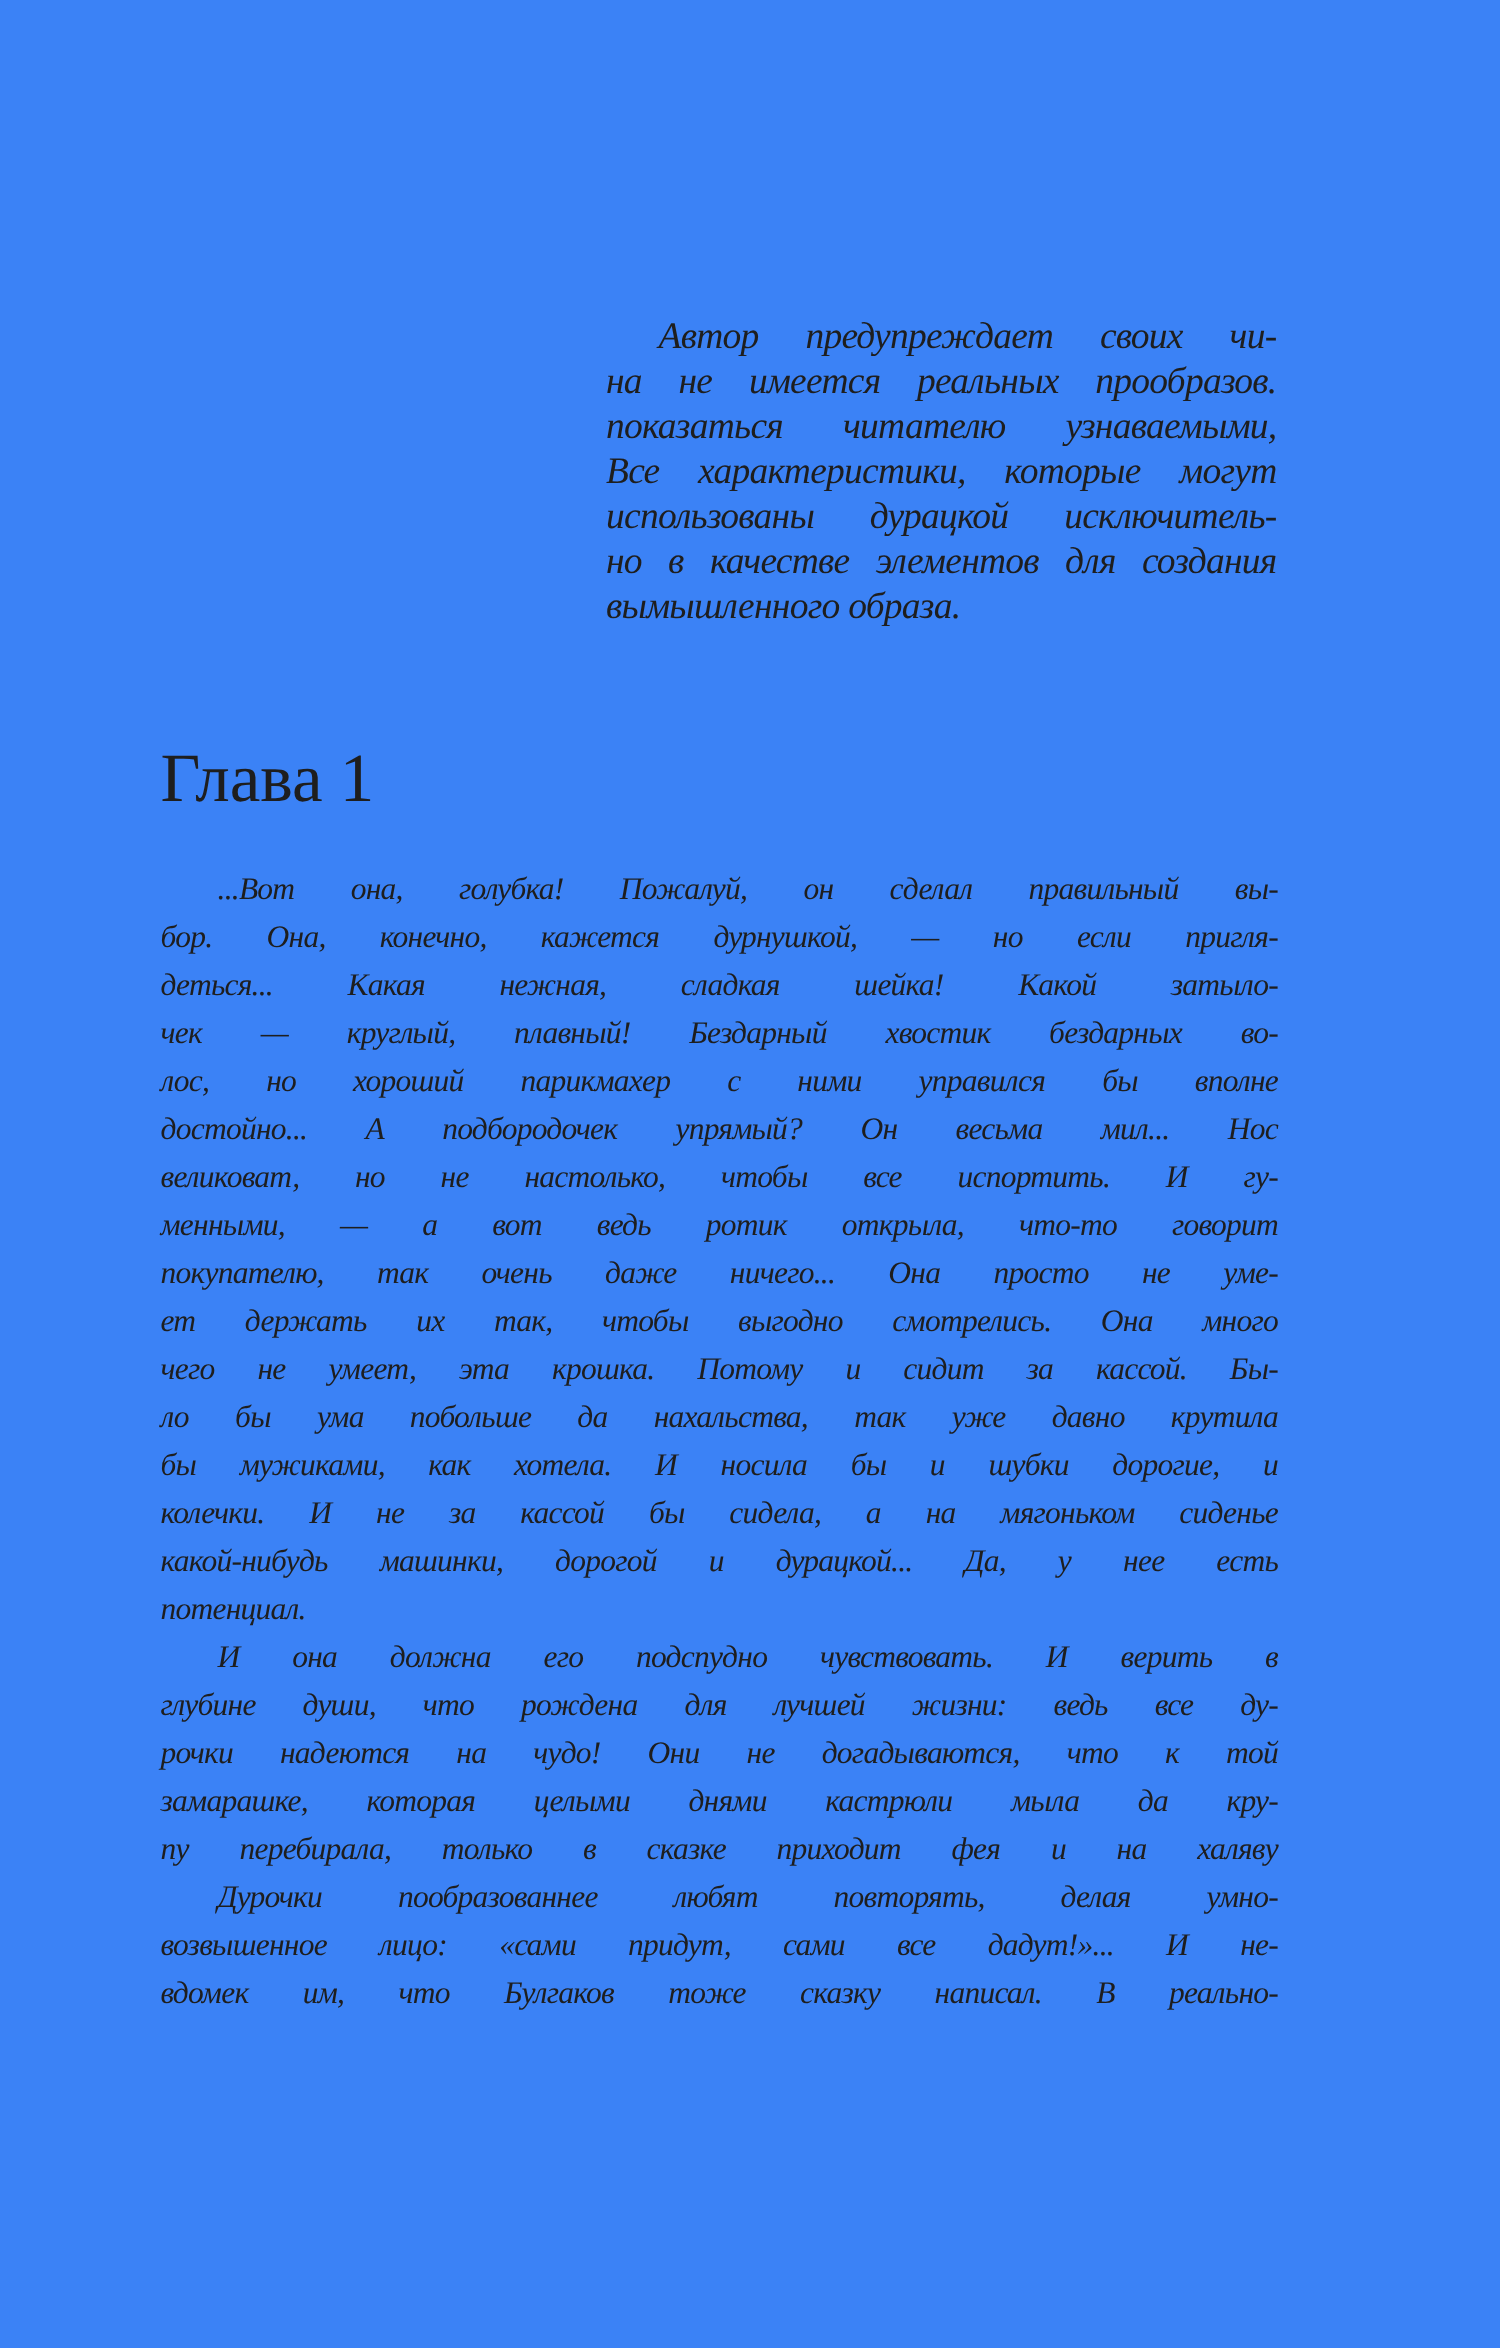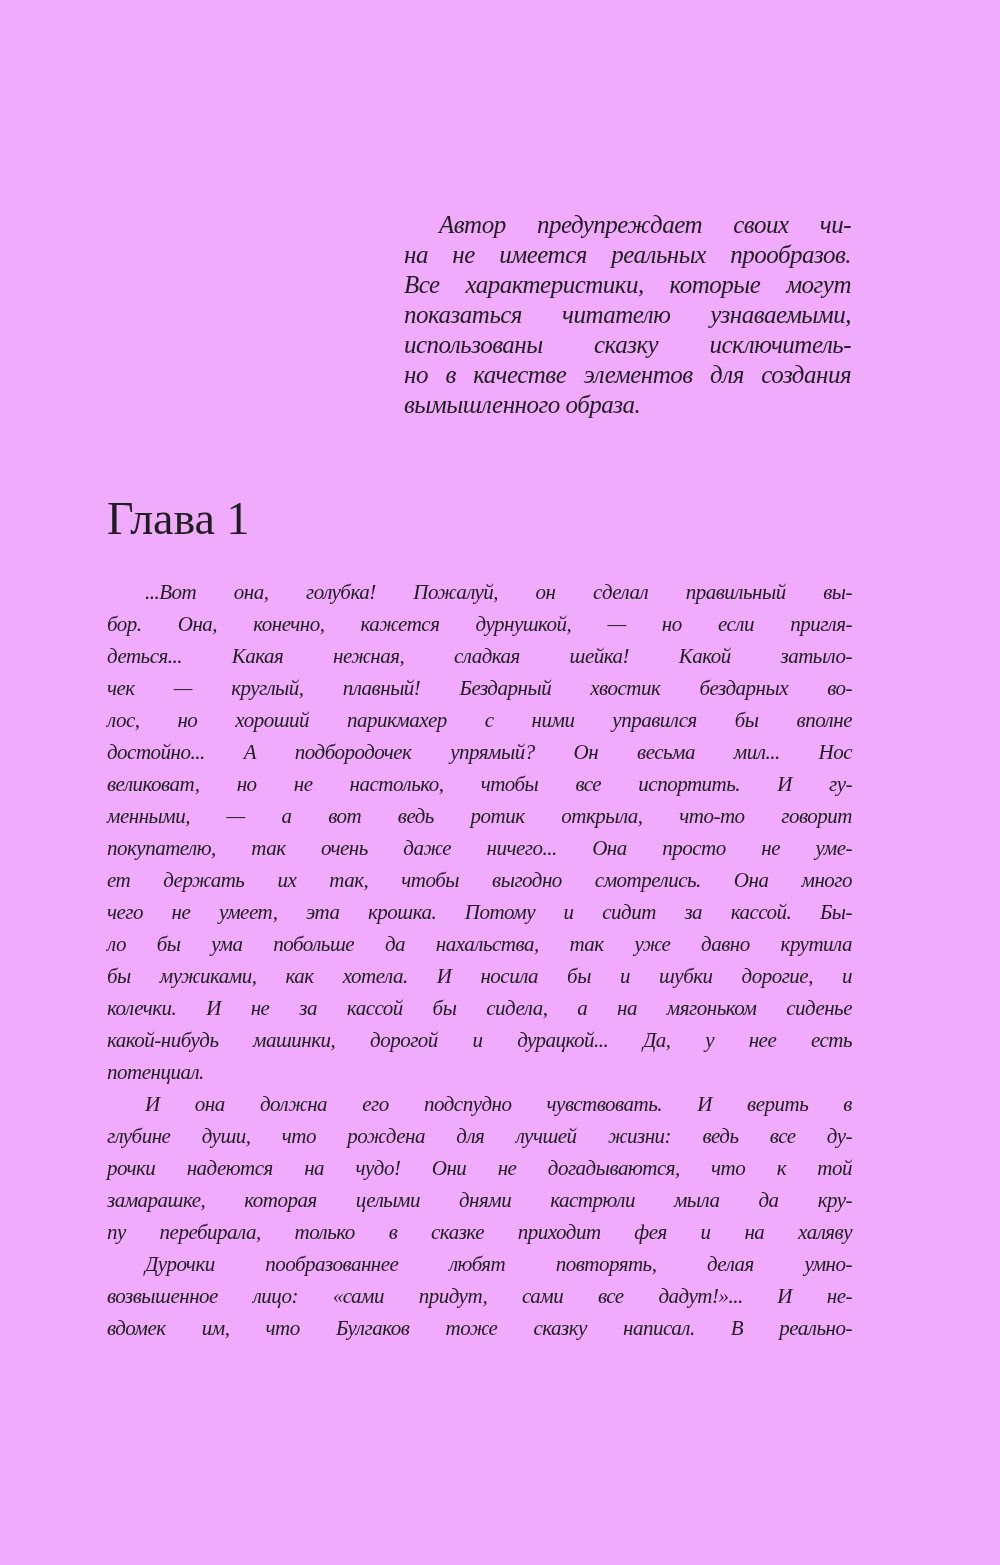--- a/index.html
+++ b/index.html
@@ -1,20 +1,20 @@
 <!DOCTYPE html>
 <html lang="ru"><head>
 <meta charset="utf-8">
 <style>
   html, body { margin: 0; padding: 0; background: #ffffff; }
   .page {
     position: relative;
     width: 1000px;
     height: 1565px;
-    background: #f0abfc;
+    background: #3b82f6;
     color: #1e1e1e;
     font-family: "Liberation Serif", "DejaVu Serif", serif;
     overflow: hidden;
   }
   .epigraph {
     position: absolute;
     left: 404px;
     top: 210px;
     width: 447px;
     font-style: italic;
@@ -53,23 +53,23 @@
   .line.last { text-align-last: left; }
 </style>
 </head>
 <body>
 
 <div class="page">
 
   <div class="epigraph">
       <div class="line first">Автор предупреждает своих чи-</div>
       <div class="line">на не имеется реальных прообразов.</div>
+      <div class="line">показаться читателю узнаваемыми,</div>
       <div class="line">Все характеристики, которые могут</div>
-      <div class="line">показаться читателю узнаваемыми,</div>
-      <div class="line">использованы сказку исключитель-</div>
+      <div class="line">использованы дурацкой исключитель-</div>
       <div class="line">но в качестве элементов для создания</div>
       <div class="line last">вымышленного образа.</div>
     </div>
 
   <h1 class="chapter-heading">Глава 1</h1>
 
   <div class="body-text">
     <div class="paragraph">
         <div class="line first">...Вот она, голубка! Пожалуй, он сделал правильный вы-</div>
         <div class="line">бор. Она, конечно, кажется дурнушкой, — но если пригля-</div>

